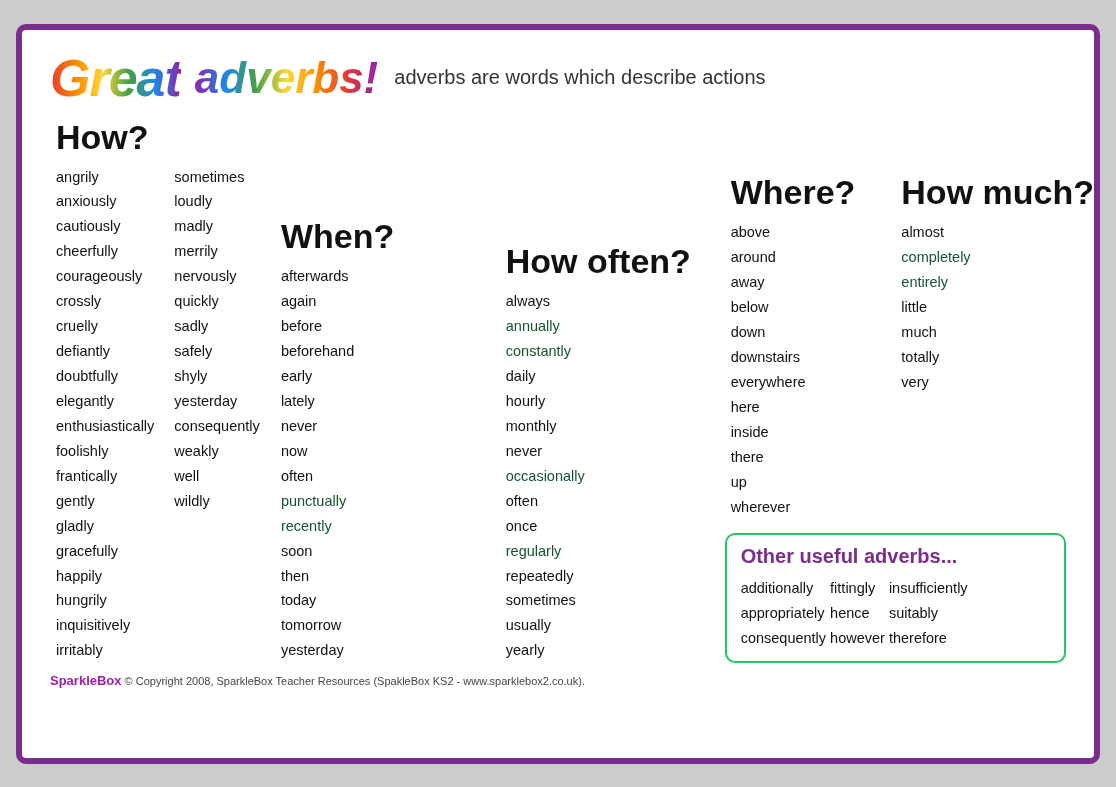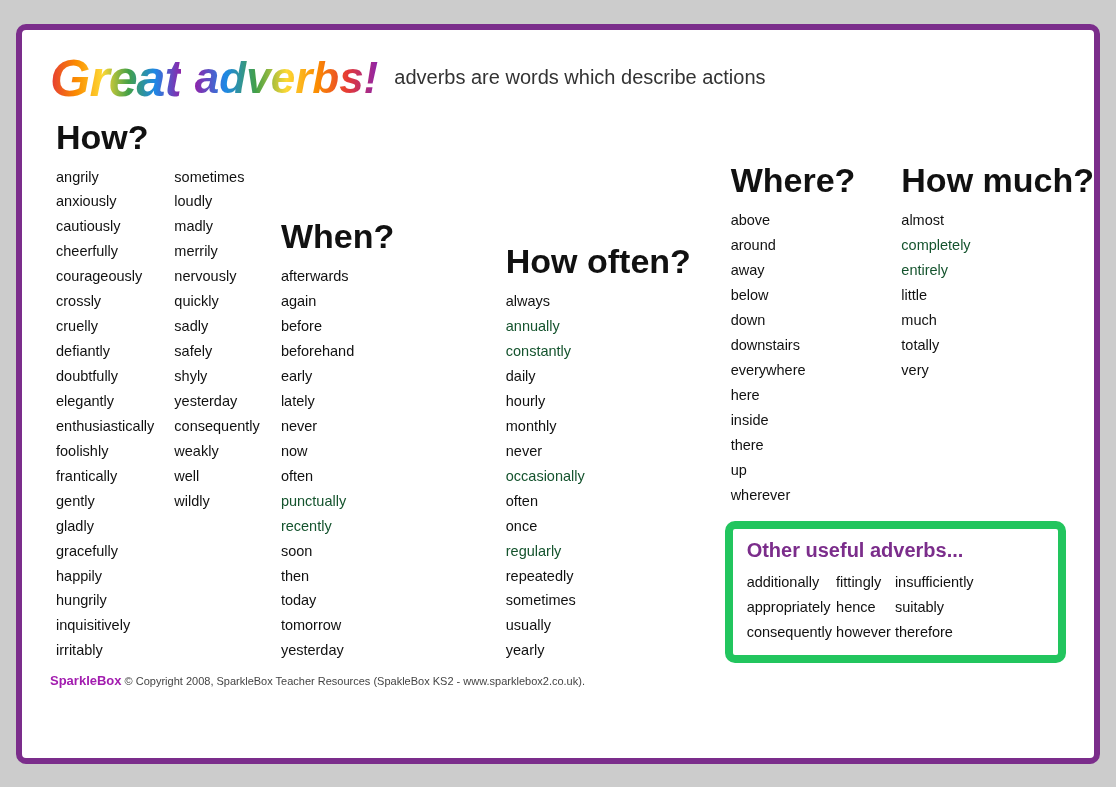--- a/index.html
+++ b/index.html
@@ -92,21 +92,21 @@
       margin-top: 10px;
       font-size: 11px;
       color: #444;
     }
     .footer .sparklebox {
       font-weight: bold;
       color: #a21caf;
       font-size: 13px;
     }
     .other-box {
-      border: 8px solid #22c55e;
+      border: 2px solid #22c55e;
       border-radius: 10px;
       padding: 10px 14px;
       margin-top: 14px;
     }
     .other-box-title {
       font-family: 'Comic Sans MS', cursive, sans-serif;
       font-size: 20px;
       font-weight: bold;
       color: #7b2d8b;
       margin-bottom: 8px;

